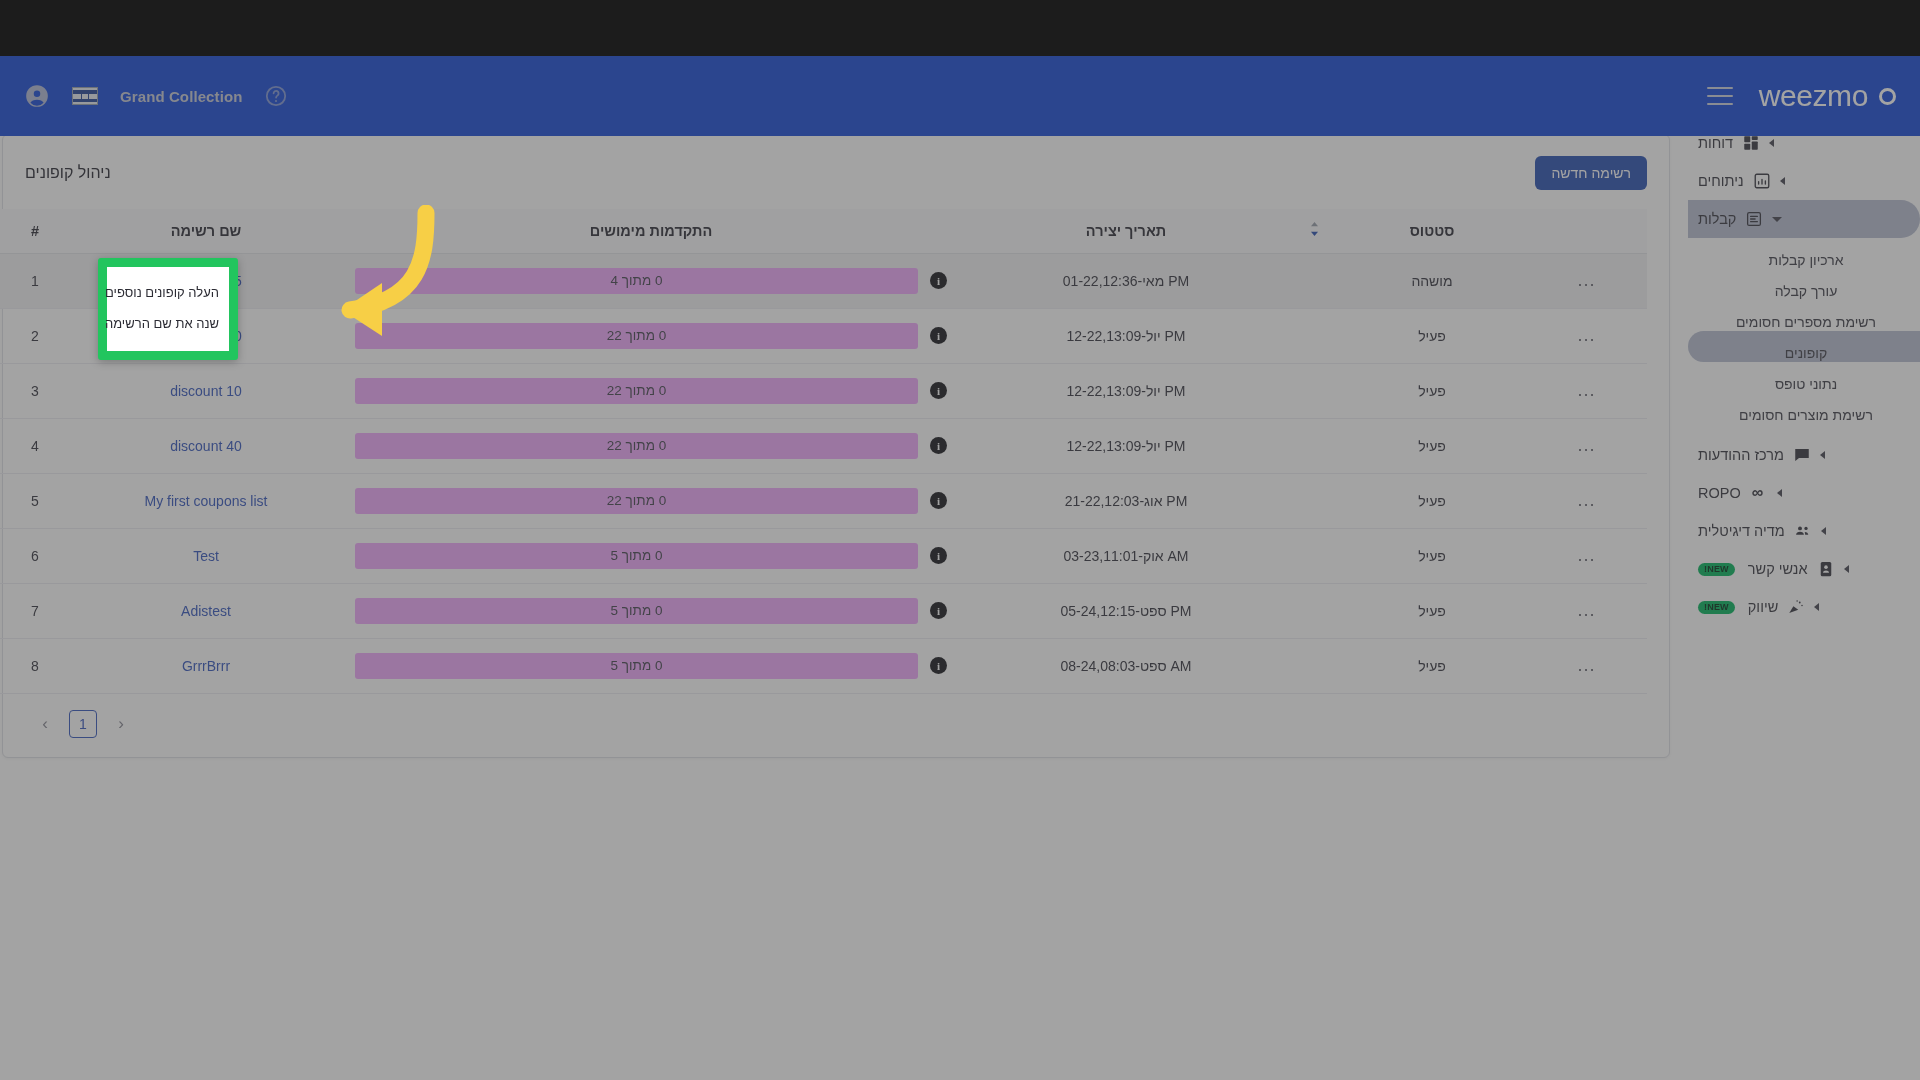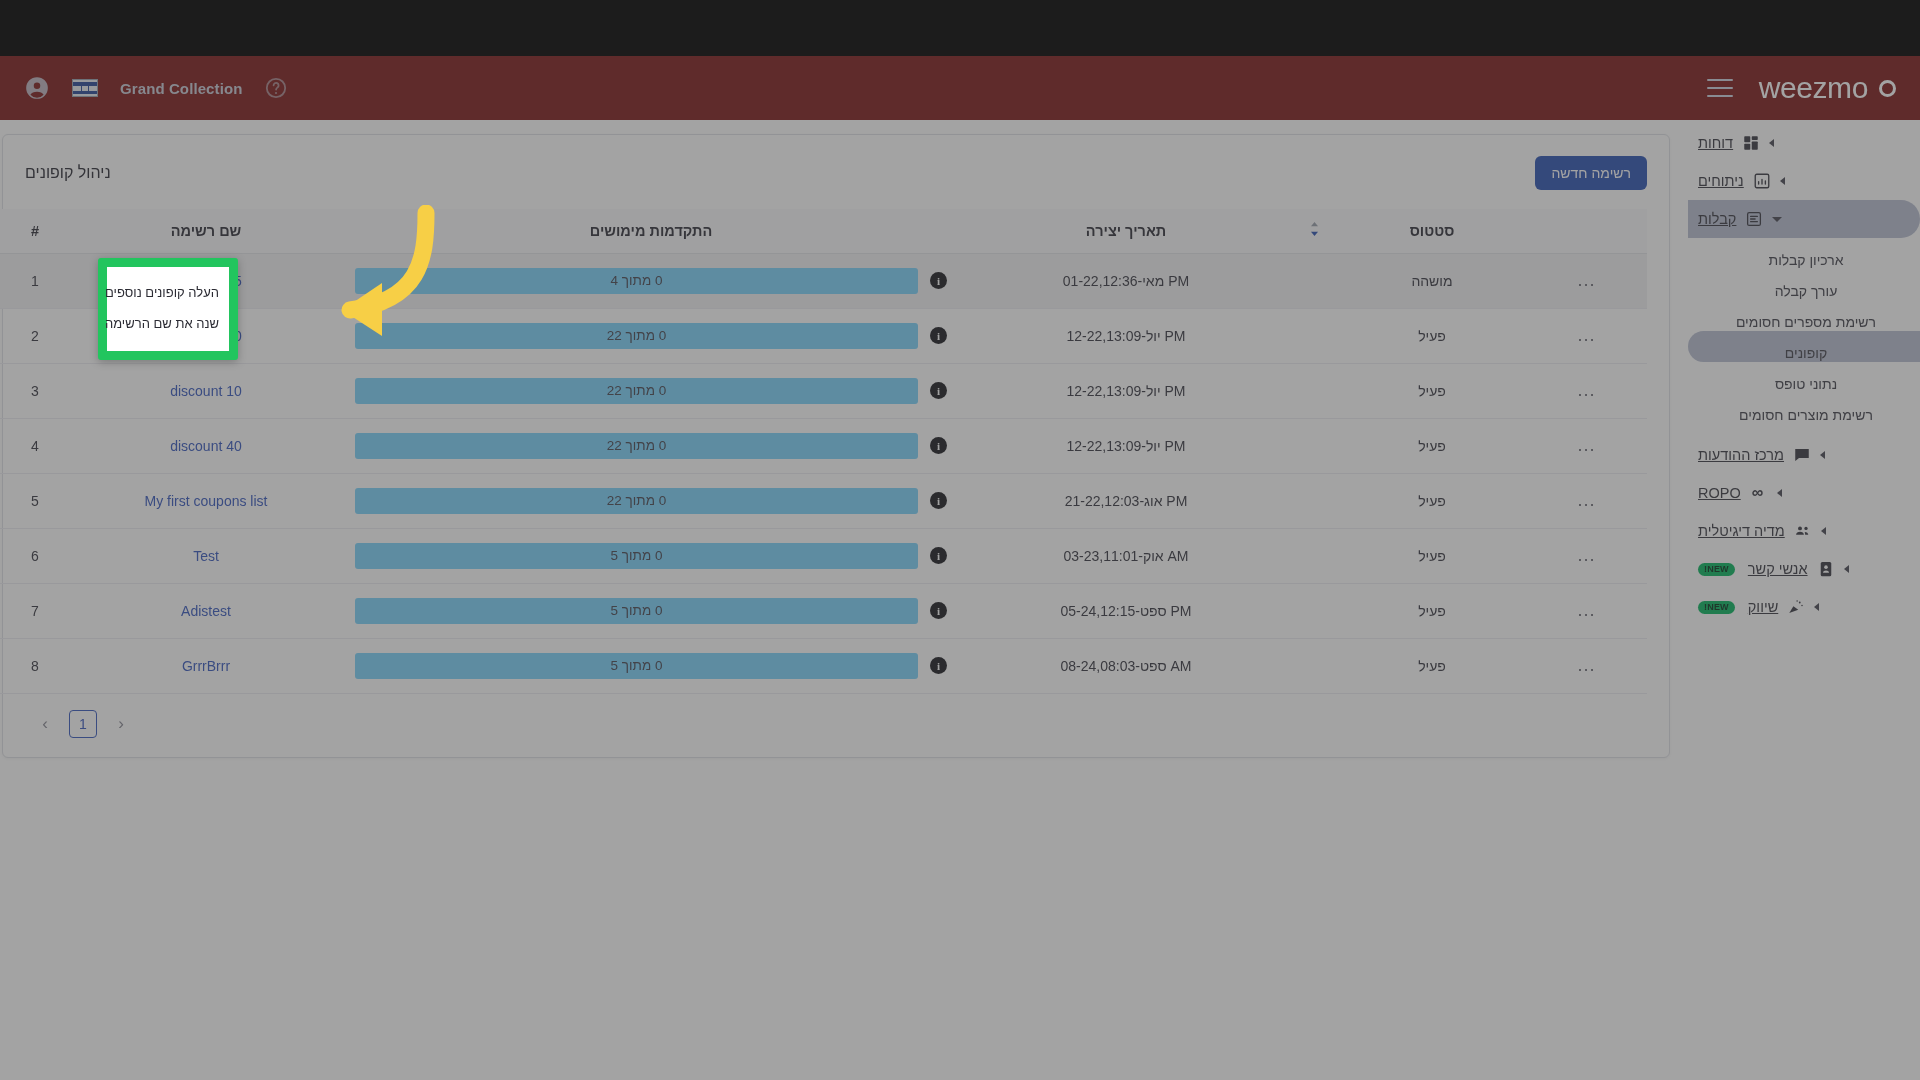--- a/index.html
+++ b/index.html
@@ -21,22 +21,22 @@
   
   .letterbox-top {
     position: absolute; left: 0; top: 0;
     width: 1920px; height: 56px;
     background: #000000;
   }
 
   
   #topbar {
     position: absolute; left: 0; top: 56px;
-    width: 1920px; height: 64px;
-    background: #7f1d1d;
+    width: 1920px; height: 80px;
+    background: #1d4ed8;
     display: flex; align-items: center;
     direction: ltr;
     padding: 0 24px;
     z-index: 40;
   }
   .tb-left { display: flex; align-items: center; gap: 22px; }
   .tb-right { margin-left: auto; display: flex; align-items: center; gap: 26px; }
 
   .avatar-icon { width: 26px; height: 26px; display: block; opacity: .88; }
   .flag-icon {
@@ -109,21 +109,21 @@
     border-right: 5px solid #4a4a55;
     flex: none;
   }
   .nav-caret.down {
     border-right: 5px solid transparent;
     border-left: 5px solid transparent;
     border-top: 5.5px solid #4a4a55;
     border-bottom: 0;
   }
   .nav-ico { width: 18px; height: 18px; flex: none; display: block; }
-  .nav-label { white-space: nowrap; font-size: 14.5px; text-decoration: underline; }
+  .nav-label { white-space: nowrap; font-size: 14.5px; }
 
   .badge-new {
     background: #0bb661; color: #06361e;
     font-size: 9px; font-weight: 800;
     padding: 2px 6px; border-radius: 9px;
     letter-spacing: .2px; line-height: 1;
     margin-right: 4px;
   }
 
   
@@ -197,21 +197,21 @@
   .col-prog  { width: 620px; }
   .col-date  { width: 330px; }
   .col-sort  { width: 46px; }
   .col-status{ width: 190px; }
   .col-menu  { width: 120px; }
 
   .cell-link { color: #3a5bbf; cursor: pointer; }
 
   .prog-wrap { display: flex; align-items: center; gap: 12px; justify-content: center; }
   .prog-bar {
-    flex: 1; height: 26px; background: #7dd3fc;
+    flex: 1; height: 26px; background: #f0abfc;
     border-radius: 3px; position: relative;
     display: flex; align-items: center; justify-content: center;
     color: #4a4a54; font-size: 13.5px;
   }
   .info-dot {
     width: 17px; height: 17px; border-radius: 50%;
     background: #1d1d22; color: #fff;
     font-size: 11px; font-weight: 700;
     display: flex; align-items: center; justify-content: center;
     flex: none; font-family: "Liberation Serif", serif;

